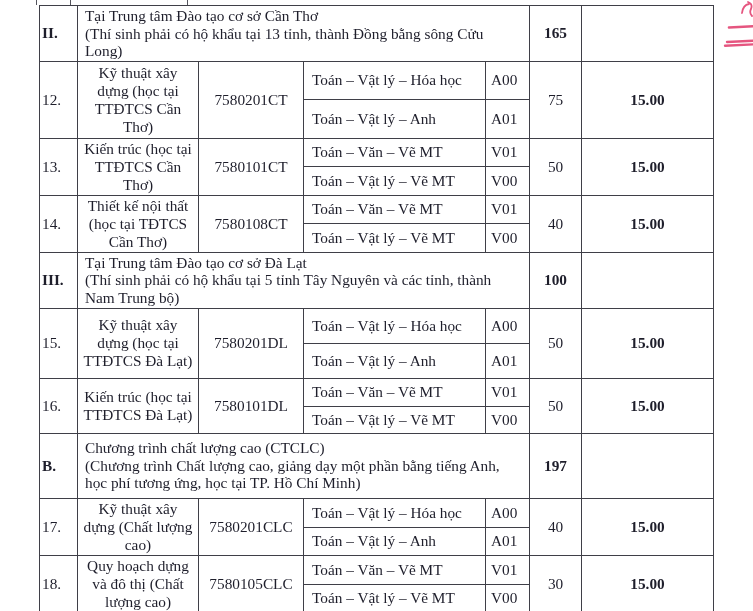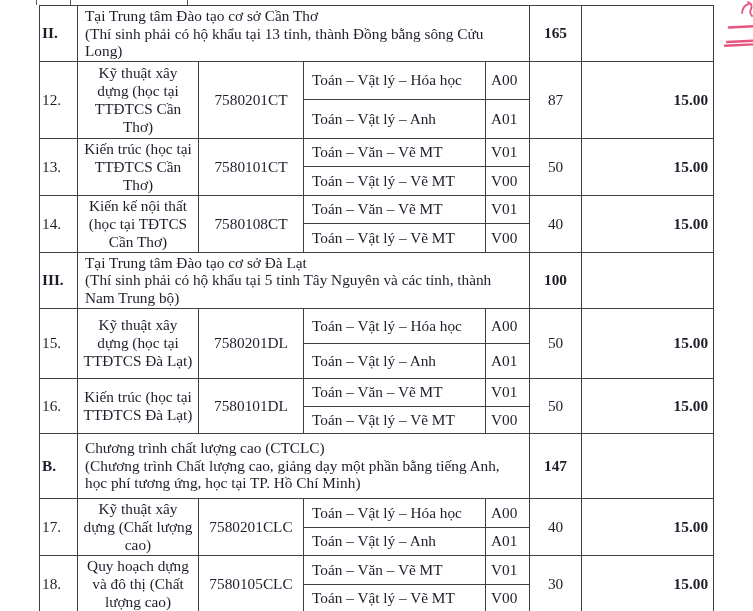--- a/index.html
+++ b/index.html
@@ -20,21 +20,21 @@
   tr.h39{height:39px}tr.h38{height:38px}tr.h35{height:35px}
   tr.h29{height:29px}tr.h28{height:28px}tr.h27{height:27px}
   .c-no{text-align:left;padding:1px 2px;}
   .sec-no{font-weight:bold;}
   .c-major{text-align:center;}
   .c-code{text-align:center;}
   .c-subj{text-align:left;padding-left:8px;}
   .c-block{margin-top:8px;}
   .c-quota{text-align:center;}
   .sec-quota{font-weight:bold;}
-  .c-score{text-align:right;font-weight:bold;}
+  .c-score{text-align:center;font-weight:bold;}
   .c-sec{text-align:left;padding-left:7px;line-height:17.5px;}
   .sec-title{font-weight:normal;display:block;}
   .sec-note{display:block;}
   table{border-bottom:2px solid #35353d;}
   .stub{position:absolute;top:0;width:1px;height:5px;background:#55555d;}
   .red-annot{position:absolute;left:720px;top:0;width:33px;height:55px;}
 </style>
 </head>
 <body>
 
@@ -64,21 +64,21 @@
       <td class="c-quota sec-quota">165</td>
       <td class="c-score"></td>
     </tr>
 
     <tr class="h38">
       <td class="c-no" rowspan="2">12.</td>
       <td class="c-major" rowspan="2">Kỹ thuật xây dựng (học tại TTĐTCS Cần Thơ)</td>
       <td class="c-code" rowspan="2">7580201CT</td>
       <td class="c-subj">Toán – Vật lý – Hóa học</td>
       <td class="c-block">A00</td>
-      <td class="c-quota" rowspan="2">87</td>
+      <td class="c-quota" rowspan="2">75</td>
       <td class="c-score" rowspan="2">15.00</td>
     </tr>
     <tr class="h39">
       <td class="c-subj">Toán – Vật lý – Anh</td>
       <td class="c-block">A01</td>
     </tr>
 
     <tr class="h28">
       <td class="c-no" rowspan="2">13.</td>
       <td class="c-major" rowspan="2">Kiến trúc (học tại TTĐTCS Cần Thơ)</td>
@@ -88,21 +88,21 @@
       <td class="c-quota" rowspan="2">50</td>
       <td class="c-score" rowspan="2">15.00</td>
     </tr>
     <tr class="h28">
       <td class="c-subj">Toán – Vật lý  – Vẽ MT</td>
       <td class="c-block">V00</td>
     </tr>
 
     <tr class="h28">
       <td class="c-no" rowspan="2">14.</td>
-      <td class="c-major" rowspan="2">Kiến kế nội thất (học tại TĐTCS Cần Thơ)</td>
+      <td class="c-major" rowspan="2">Thiết kế nội thất (học tại TĐTCS Cần Thơ)</td>
       <td class="c-code" rowspan="2">7580108CT</td>
       <td class="c-subj">Toán – Văn – Vẽ MT</td>
       <td class="c-block">V01</td>
       <td class="c-quota" rowspan="2">40</td>
       <td class="c-score" rowspan="2">15.00</td>
     </tr>
     <tr class="h28">
       <td class="c-subj">Toán – Vật lý  – Vẽ MT</td>
       <td class="c-block">V00</td>
     </tr>
@@ -144,21 +144,21 @@
       <td class="c-subj">Toán – Vật lý  – Vẽ MT</td>
       <td class="c-block">V00</td>
     </tr>
 
     <tr class="h65">
       <td class="c-no sec-no">B.</td>
       <td class="c-sec" colspan="4">
         <span class="sec-title">Chương trình chất lượng cao (CTCLC)</span>
         <span class="sec-note">(Chương trình Chất lượng cao, giảng dạy một phần bằng tiếng Anh, học phí tương ứng, học tại TP. Hồ Chí Minh)</span>
       </td>
-      <td class="c-quota sec-quota">147</td>
+      <td class="c-quota sec-quota">197</td>
       <td class="c-score"></td>
     </tr>
 
     <tr class="h29">
       <td class="c-no" rowspan="2">17.</td>
       <td class="c-major" rowspan="2">Kỹ thuật xây dựng (Chất lượng cao)</td>
       <td class="c-code" rowspan="2">7580201CLC</td>
       <td class="c-subj">Toán – Vật lý – Hóa học</td>
       <td class="c-block">A00</td>
       <td class="c-quota" rowspan="2">40</td>

